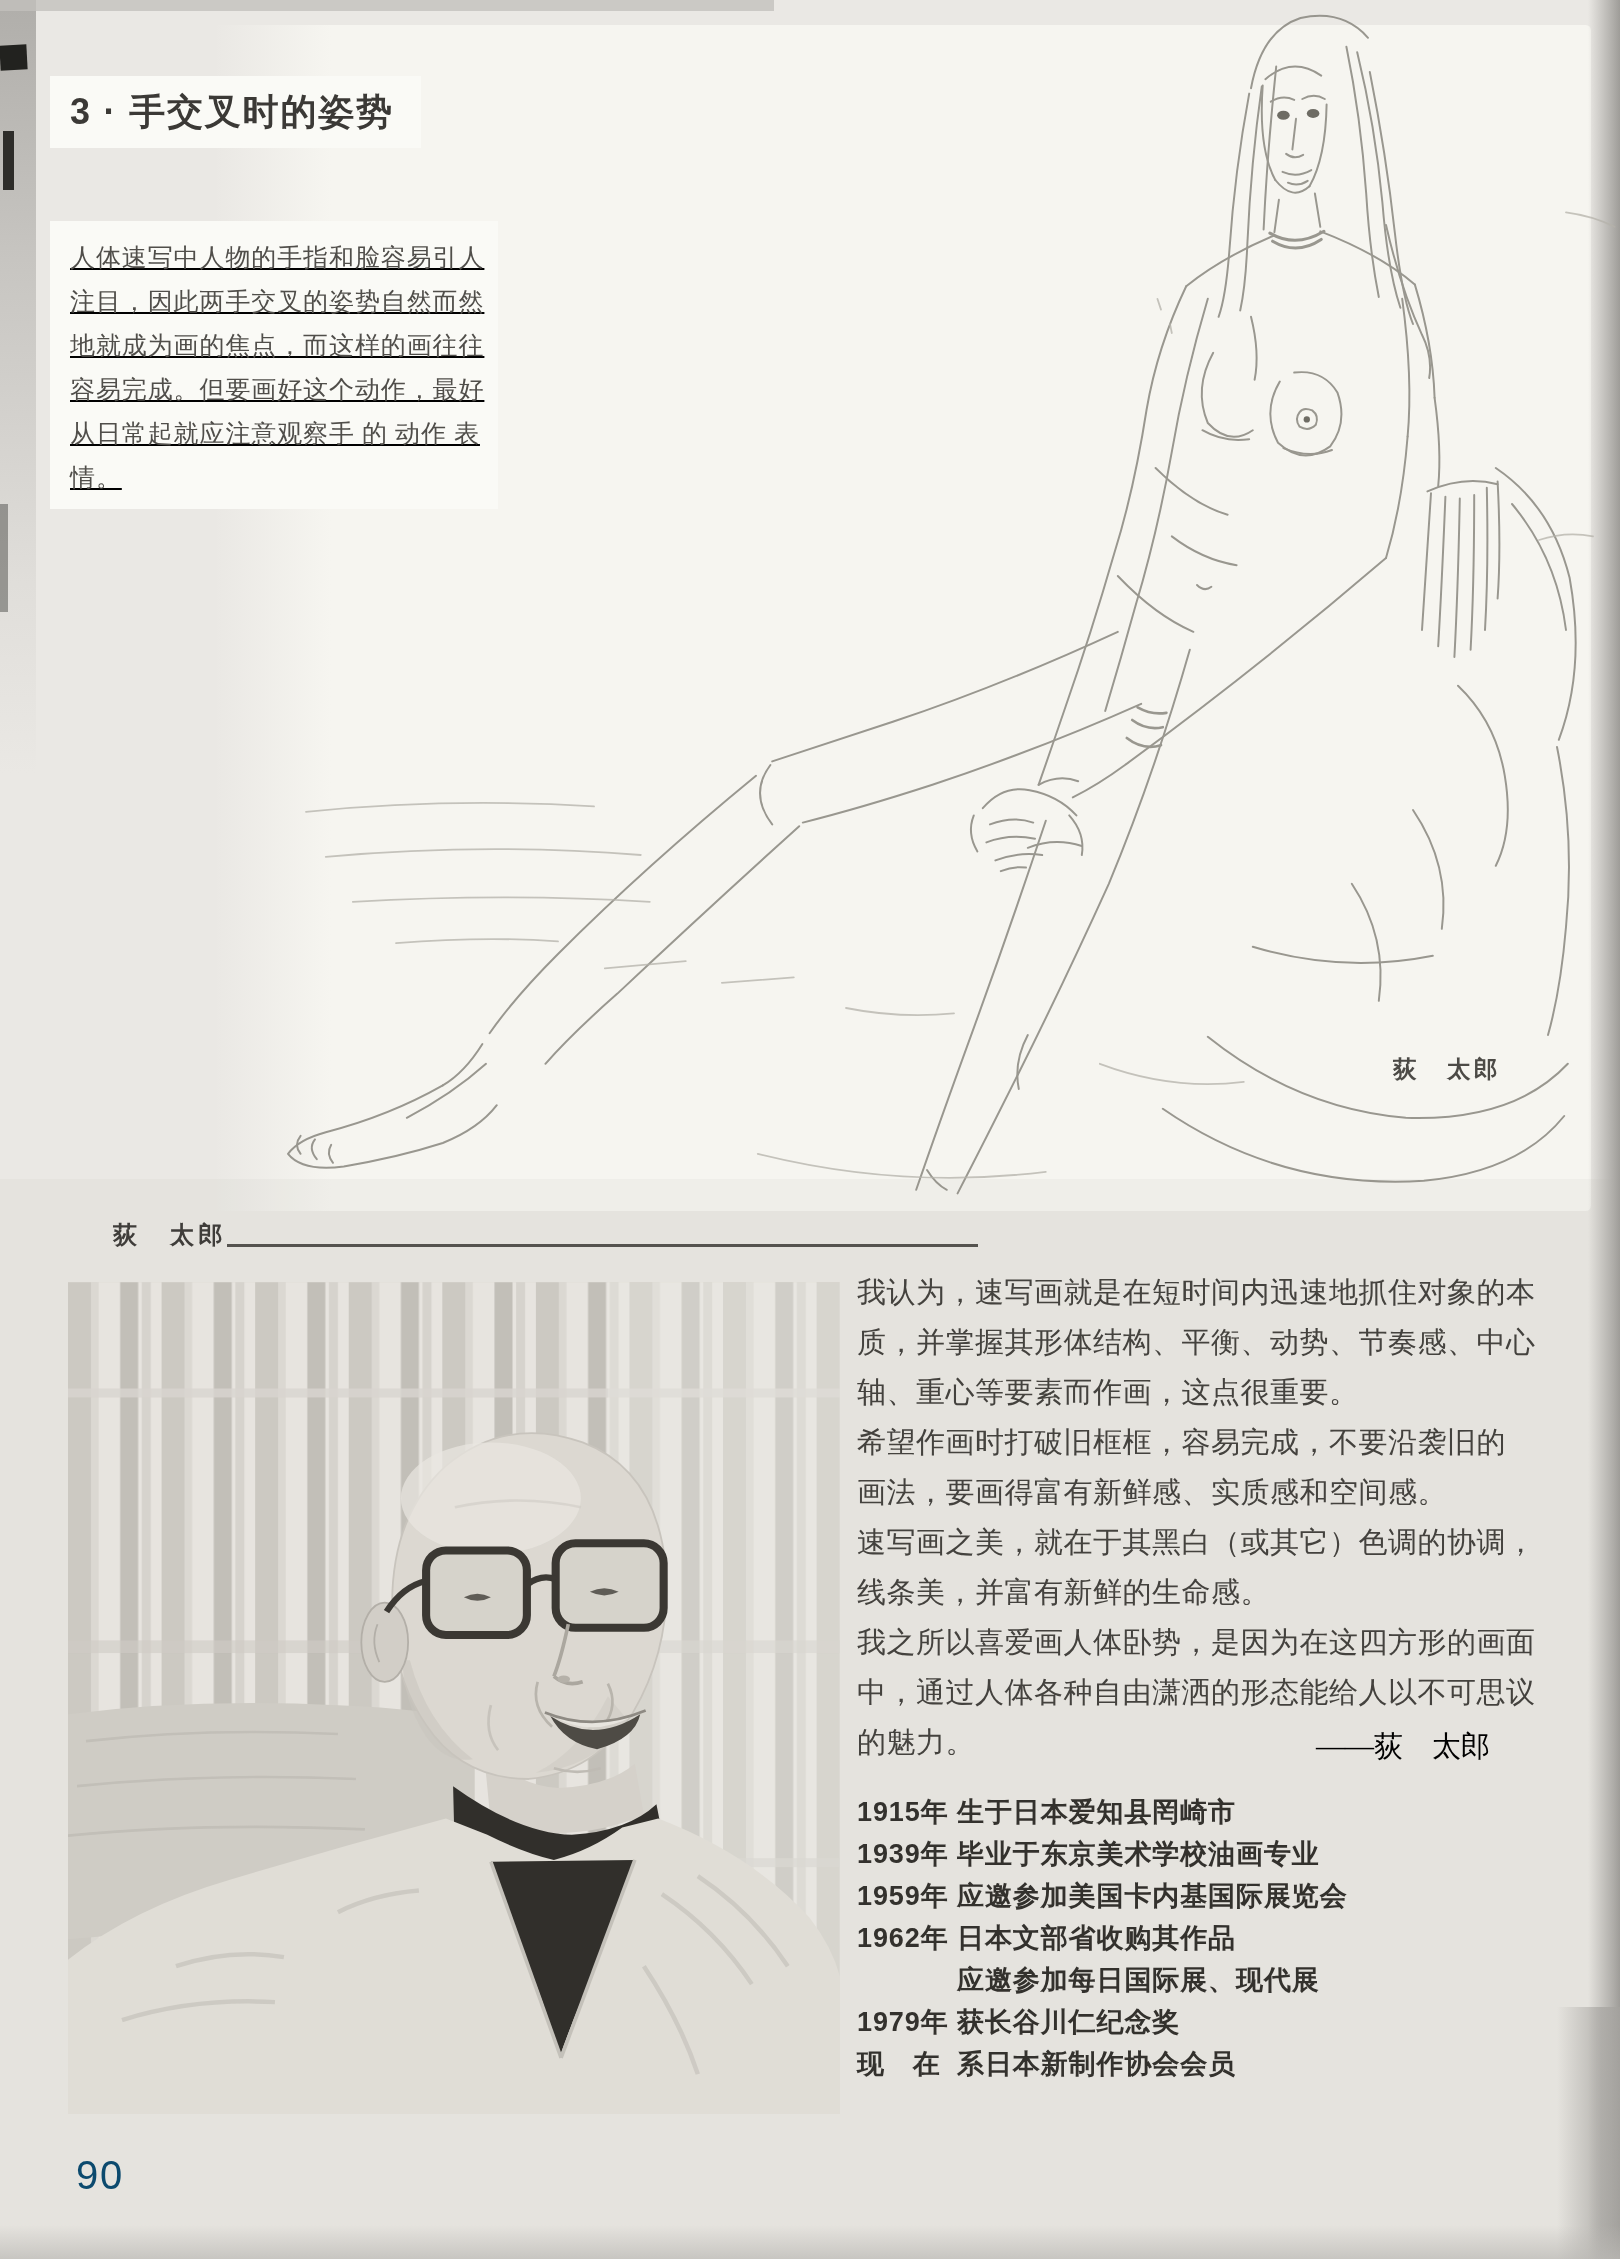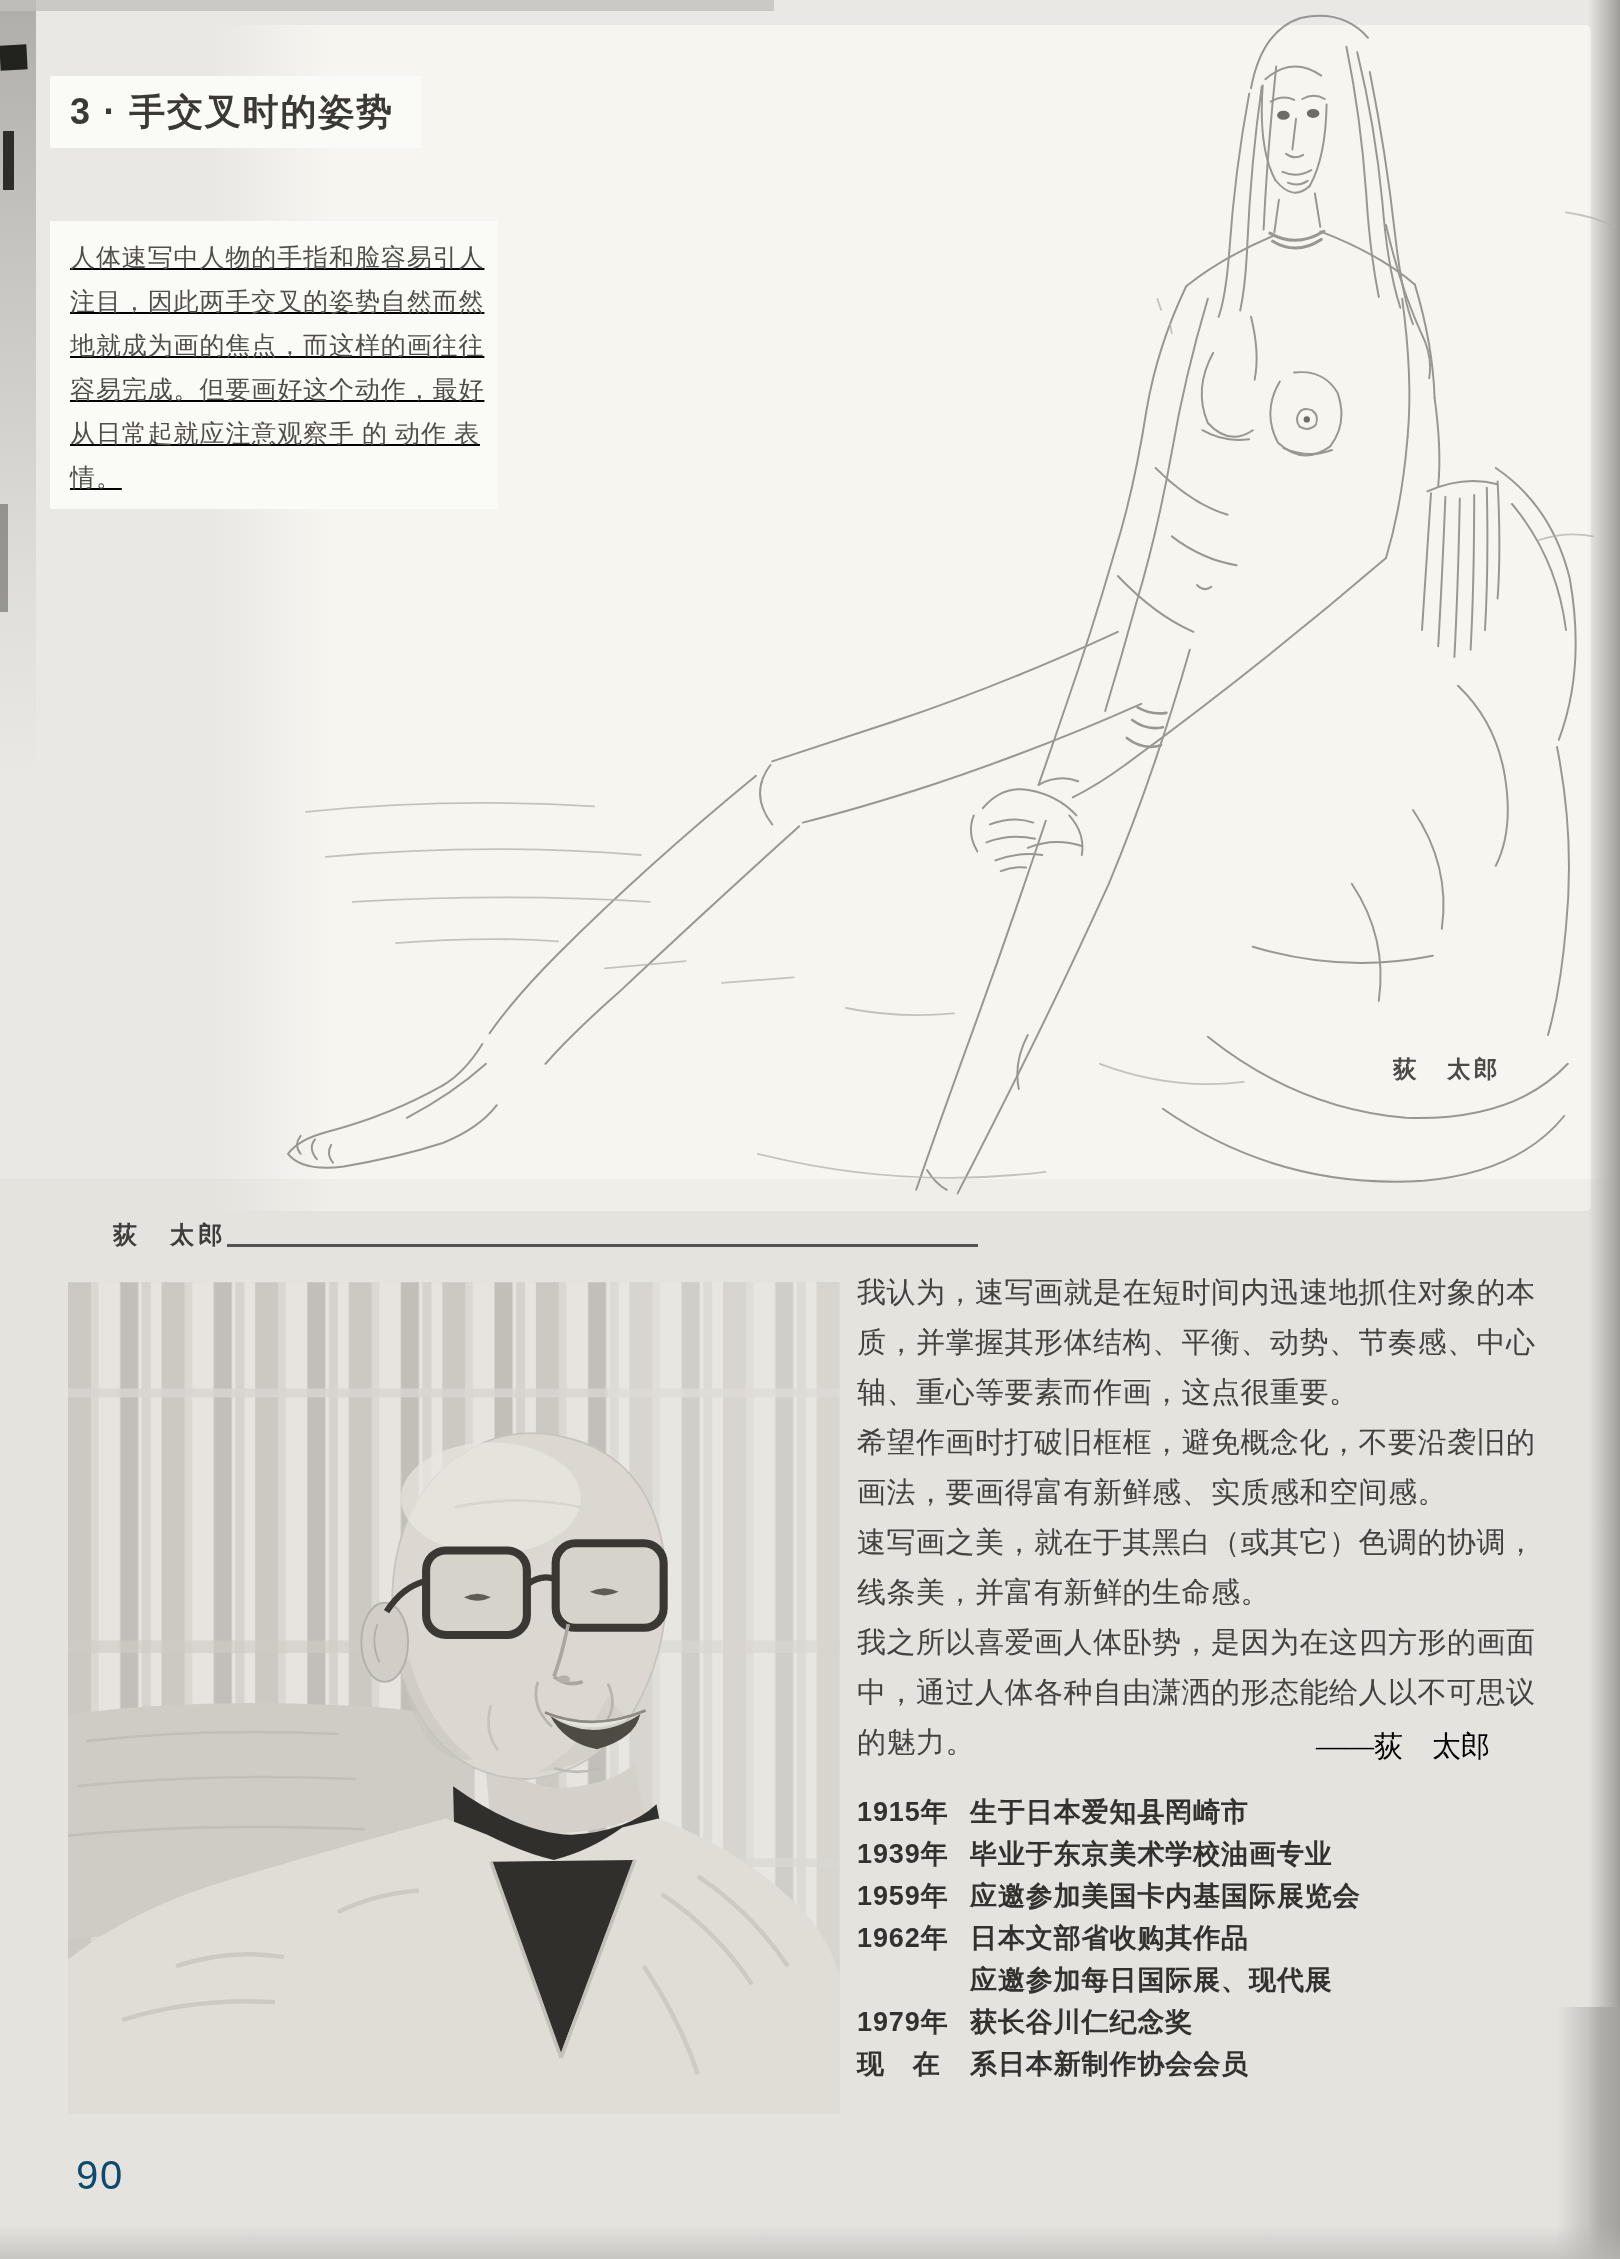--- a/index.html
+++ b/index.html
@@ -30,21 +30,21 @@
   
   .profile-heading{left:113px;top:1219px;font-family:"Liberation Sans",sans-serif;font-weight:bold;font-size:24px;color:#3f3d3a;letter-spacing:4.5px;white-space:nowrap;}
   .heading-rule{left:227px;top:1244px;width:751px;height:2.7px;background:#55534f;}
   .photo{left:68px;top:1282px;width:772px;height:832px;background:#dcd9d3;}
   .quote{left:857px;top:1267px;width:684px;}
   .quote div{height:50px;line-height:50px;font-size:29px;color:#44423e;letter-spacing:0.5px;white-space:nowrap;}
   .attribution{left:1316px;top:1721px;height:50px;line-height:50px;font-size:29px;color:#000000;white-space:nowrap;}
   .bio{left:857px;top:1791px;}
   .bio .row{height:42px;line-height:42px;white-space:nowrap;font-family:"Liberation Sans",sans-serif;font-weight:bold;font-size:27px;color:#33312d;}
   .bio .year{display:inline-block;width:90px;letter-spacing:0.9px;}
-  .bio .desc{display:inline-block;margin-left:23px;letter-spacing:0.9px;text-align:center;}
+  .bio .desc{display:inline-block;margin-left:10px;letter-spacing:0.9px;text-align:center;}
   .page-number{left:76px;top:2153px;font-family:"Liberation Sans",sans-serif;font-size:40px;color:#0c4a6e;letter-spacing:1.8px;}
 </style>
 </head>
 <body>
 
 <div class="page">
 
   <div class="abs paper"></div>
   <div class="abs lower-tint"></div>
   <div class="abs spine"></div>
@@ -262,21 +262,21 @@
     <path d="M542,484 Q584,506 628,482 Q584,496 542,484 Z" fill="#e8e5df"></path>
     <path d="M530,478 Q584,500 642,476" stroke="#8e8a83" stroke-width="3" fill="none"></path>
     <path d="M540,540 Q566,548 592,540" stroke="#bfbbb4" stroke-width="3" fill="none"></path>
     <path d="M470,470 Q462,500 478,520" stroke="#c2beb7" stroke-width="3" fill="none" opacity="0.8"></path>
   </svg>
 
   <div class="abs quote">
     <div>我认为，速写画就是在短时间内迅速地抓住对象的本</div>
     <div>质，并掌握其形体结构、平衡、动势、节奏感、中心</div>
     <div>轴、重心等要素而作画，这点很重要。</div>
-    <div>希望作画时打破旧框框，避免概念化，不要沿袭旧的</div>
+    <div>希望作画时打破旧框框，容易完成，不要沿袭旧的</div>
     <div>画法，要画得富有新鲜感、实质感和空间感。</div>
     <div>速写画之美，就在于其黑白（或其它）色调的协调，</div>
     <div>线条美，并富有新鲜的生命感。</div>
     <div>我之所以喜爱画人体卧势，是因为在这四方形的画面</div>
     <div>中，通过人体各种自由潇洒的形态能给人以不可思议</div>
     <div>的魅力。</div>
   </div>
   <div class="abs attribution">——荻　太郎</div>
 
   <div class="abs bio">

